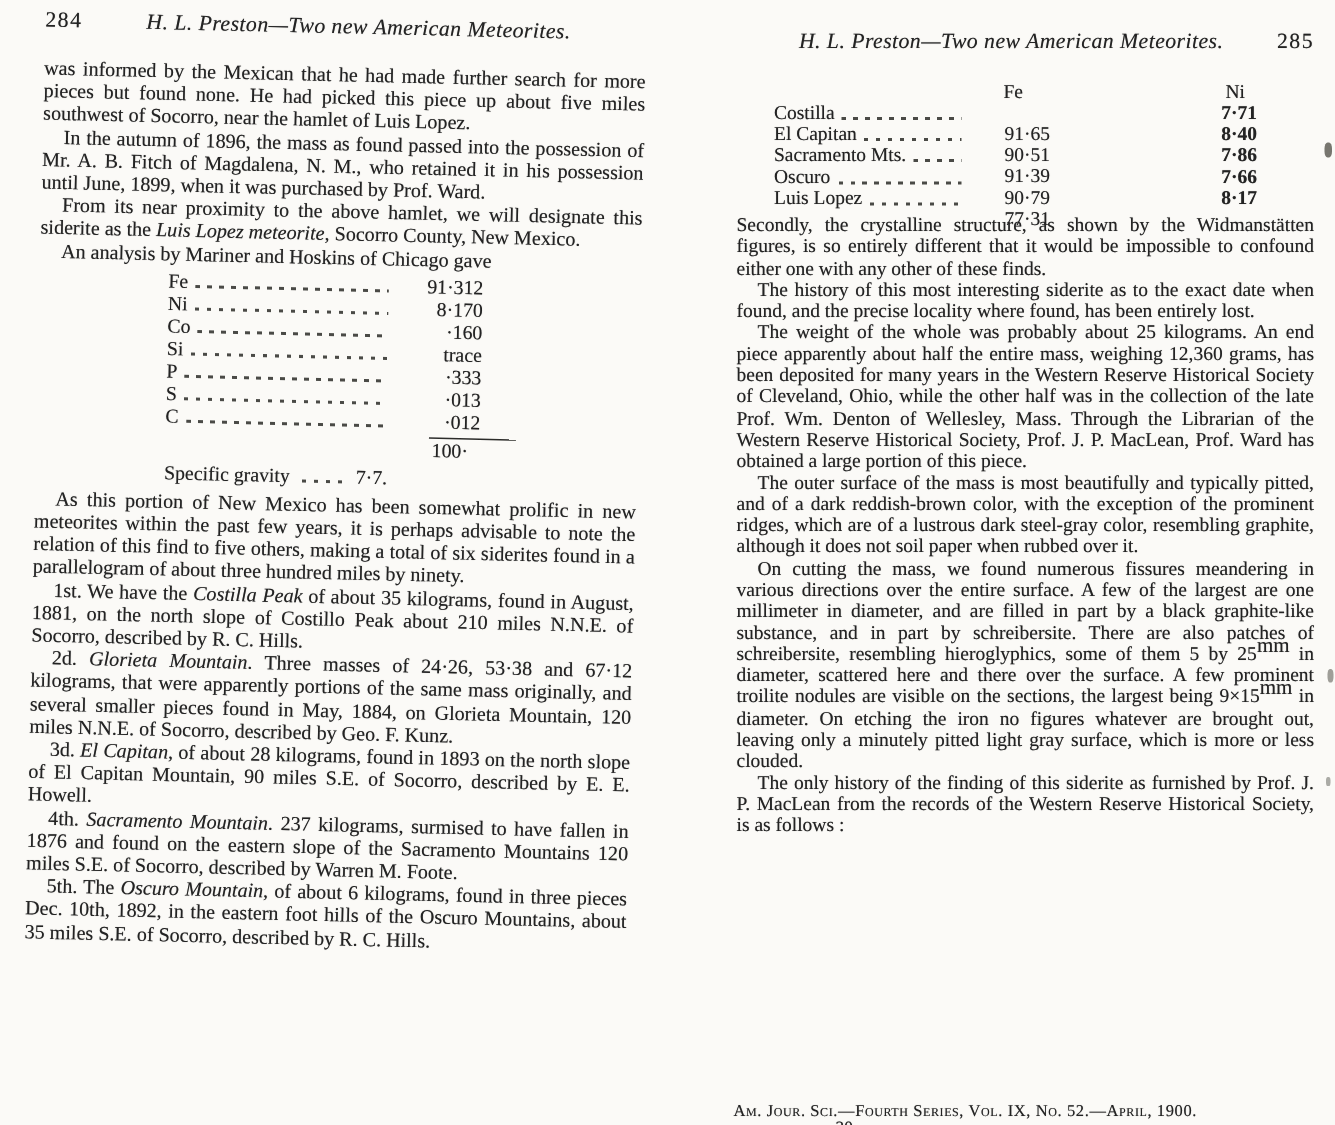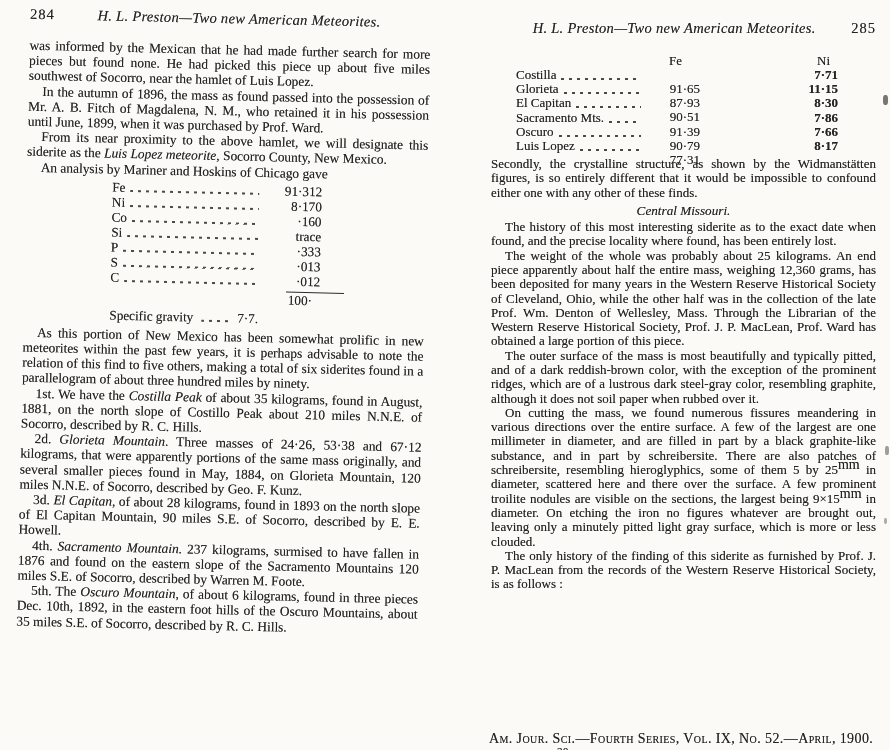--- a/index.html
+++ b/index.html
@@ -44,21 +44,21 @@
   .f-head{display:flex;height:14px;line-height:14px;}
   .f-head .h-spacer{width:130px;}
   .f-head .h-fe{width:54px;text-align:right;padding-right:18px;box-sizing:border-box;}
   .f-head .h-ni{width:138px;text-align:right;padding-right:8px;box-sizing:border-box;}
   .f-row{display:flex;align-items:center;height:14.2px;}
   .f-namecell{display:flex;width:130px;align-items:baseline;}
   .f-fe{width:54px;text-align:right;margin-top:28px;}
   .f-ni{width:138px;text-align:right;font-weight:bold;}
   .heading-central{margin:3px 0 2px;text-align:center;font-style:italic;
     font-size:13.2px;line-height:15px;font-weight:normal;}
-  .pfoot{position:absolute;left:44px;bottom:3px;font-size:14px;
+  .pfoot{position:absolute;left:44px;bottom:3px;font-size:11px;
     font-variant:small-caps;letter-spacing:.4px;white-space:nowrap;}
   .sig{position:absolute;left:112px;bottom:-8px;font-size:11.5px;}
   .speck{position:absolute;background:#77766f;border-radius:40%;}
   .speck.s1{left:883px;top:95px;width:5px;height:10px;}
   .speck.s2{left:885px;top:446px;width:4px;height:9px;opacity:.7;}
   .speck.s3{left:884px;top:518px;width:3px;height:6px;opacity:.6;}
 </style>
 </head>
 <body>
 
@@ -154,33 +154,25 @@
             <div class="f-row">
               <span class="f-namecell">
                 <span class="f-name">Costilla</span>
                 <span class="leader"></span>
               </span>
               <span class="f-fe">91·65</span>
               <span class="f-ni">7·71</span>
             </div>
             <div class="f-row">
               <span class="f-namecell">
-                <span class="f-name">Glorieta</span>
-                <span class="leader"></span>
-              </span>
-              <span class="f-fe">87·93</span>
-              <span class="f-ni">11·15</span>
-            </div>
-            <div class="f-row">
-              <span class="f-namecell">
                 <span class="f-name">El Capitan</span>
                 <span class="leader"></span>
               </span>
               <span class="f-fe">90·51</span>
-              <span class="f-ni">8·30</span>
+              <span class="f-ni">8·40</span>
             </div>
             <div class="f-row">
               <span class="f-namecell">
                 <span class="f-name">Sacramento Mts.</span>
                 <span class="leader"></span>
               </span>
               <span class="f-fe">91·39</span>
               <span class="f-ni">7·86</span>
             </div>
             <div class="f-row">
@@ -199,21 +191,20 @@
               <span class="f-fe">77·31</span>
               <span class="f-ni">8·17</span>
             </div>
           </div>
       </div>
 
       <div>
           <p class="para"><span>Secondly, the crystalline structure, as shown by the Widmanstätten figures, is so entirely different that it would be impossible to confound either one with any other of these finds.</span></p>
         </div>
 
-      <h3 class="heading-central">Central Missouri.</h3>
 
       <div>
           <p class="para indent"><span>The history of this most interesting siderite as to the exact date when found, and the precise locality where found, has been entirely lost.</span></p>
           <p class="para indent"><span>The weight of the whole was probably about 25 kilograms. An end piece apparently about half the entire mass, weighing 12,360 grams, has been deposited for many years in the Western Reserve Historical Society of Cleveland, Ohio, while the other half was in the collection of the late Prof. Wm. Denton of Wellesley, Mass.  Through the Librarian of the Western Reserve Historical Society, Prof. J. P. MacLean, Prof. Ward has obtained a large portion of this piece.</span></p>
           <p class="para indent"><span>The outer surface of the mass is most beautifully and typically pitted, and of a dark reddish-brown color, with the exception of the prominent ridges, which are of a lustrous dark steel-gray color, resembling graphite, although it does not soil paper when rubbed over it.</span></p>
           <p class="para indent"><span>On cutting the mass, we found numerous fissures meandering in various directions over the entire surface.  A few of the largest are one millimeter in diameter, and are filled in part by a black graphite-like substance, and in part by schreibersite.  There are also patches of schreibersite, resembling hieroglyphics, some of them 5 by 25</span><sup>mm</sup><span> in diameter, scattered here and there over the surface.  A few prominent troilite nodules are visible on the sections, the largest being 9×15</span><sup>mm</sup><span> in diameter.  On etching the iron no figures whatever are brought out, leaving only a minutely pitted light gray surface, which is more or less clouded.</span></p>
           <p class="para indent"><span>The only history of the finding of this siderite as furnished by Prof. J. P. MacLean from the records of the Western Reserve Historical Society, is as follows :</span></p>
         </div>
     </div>
 

